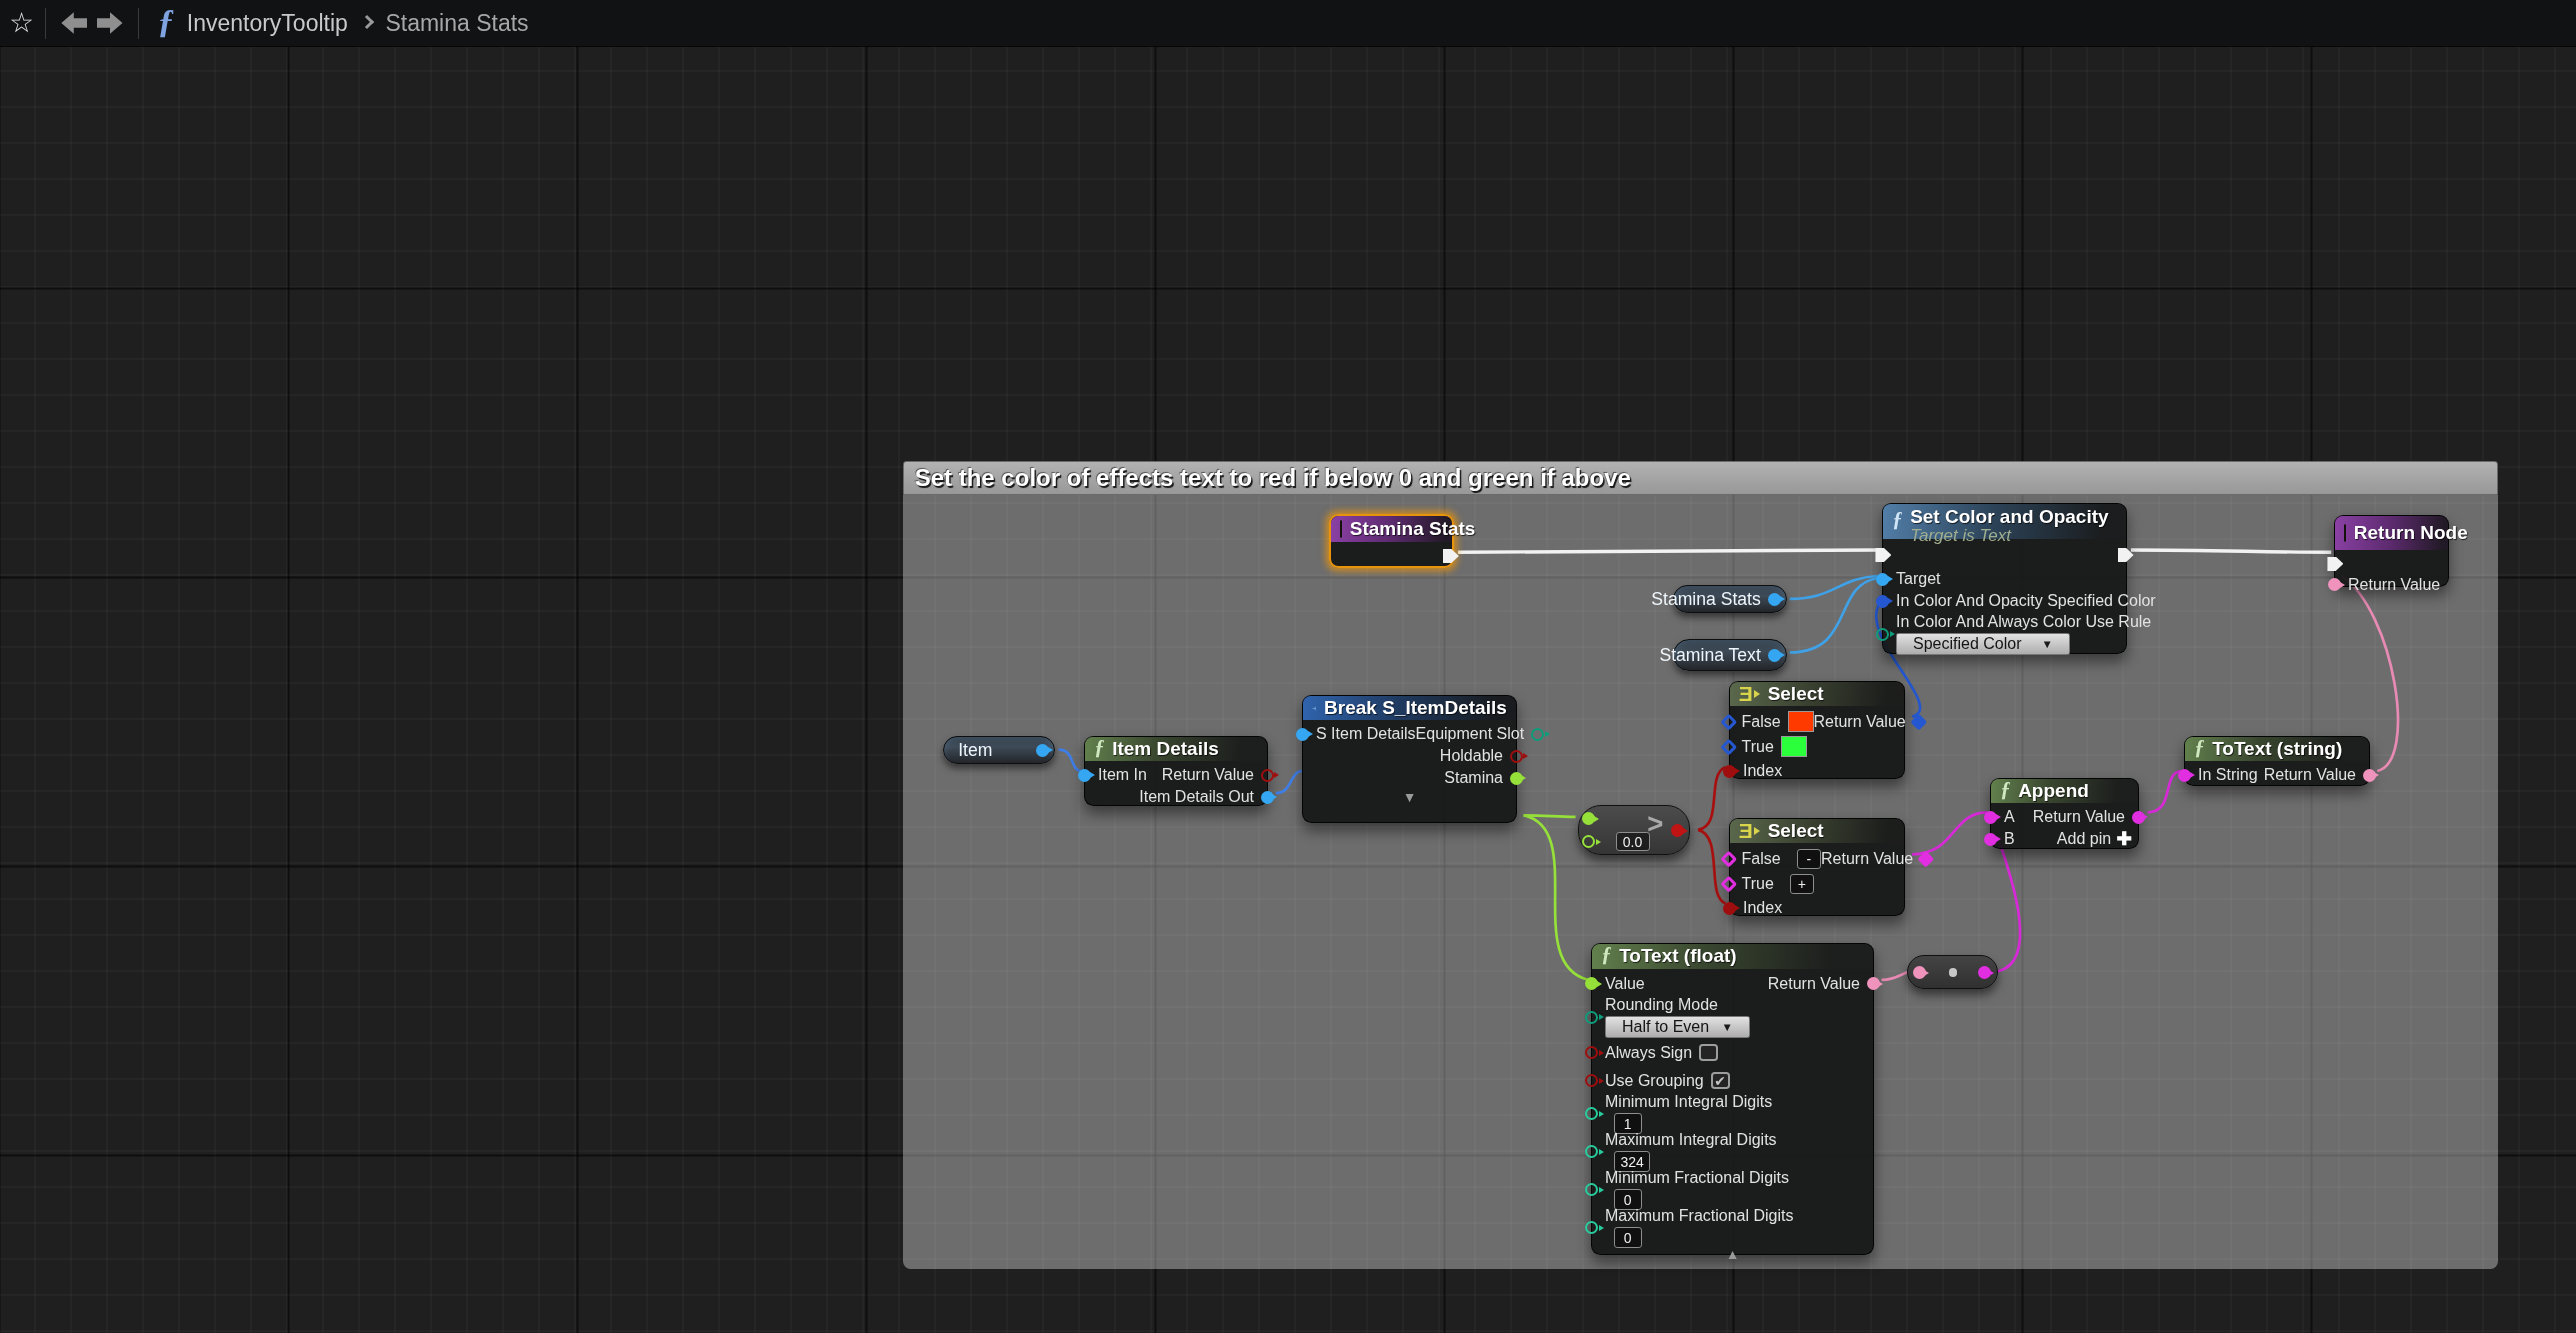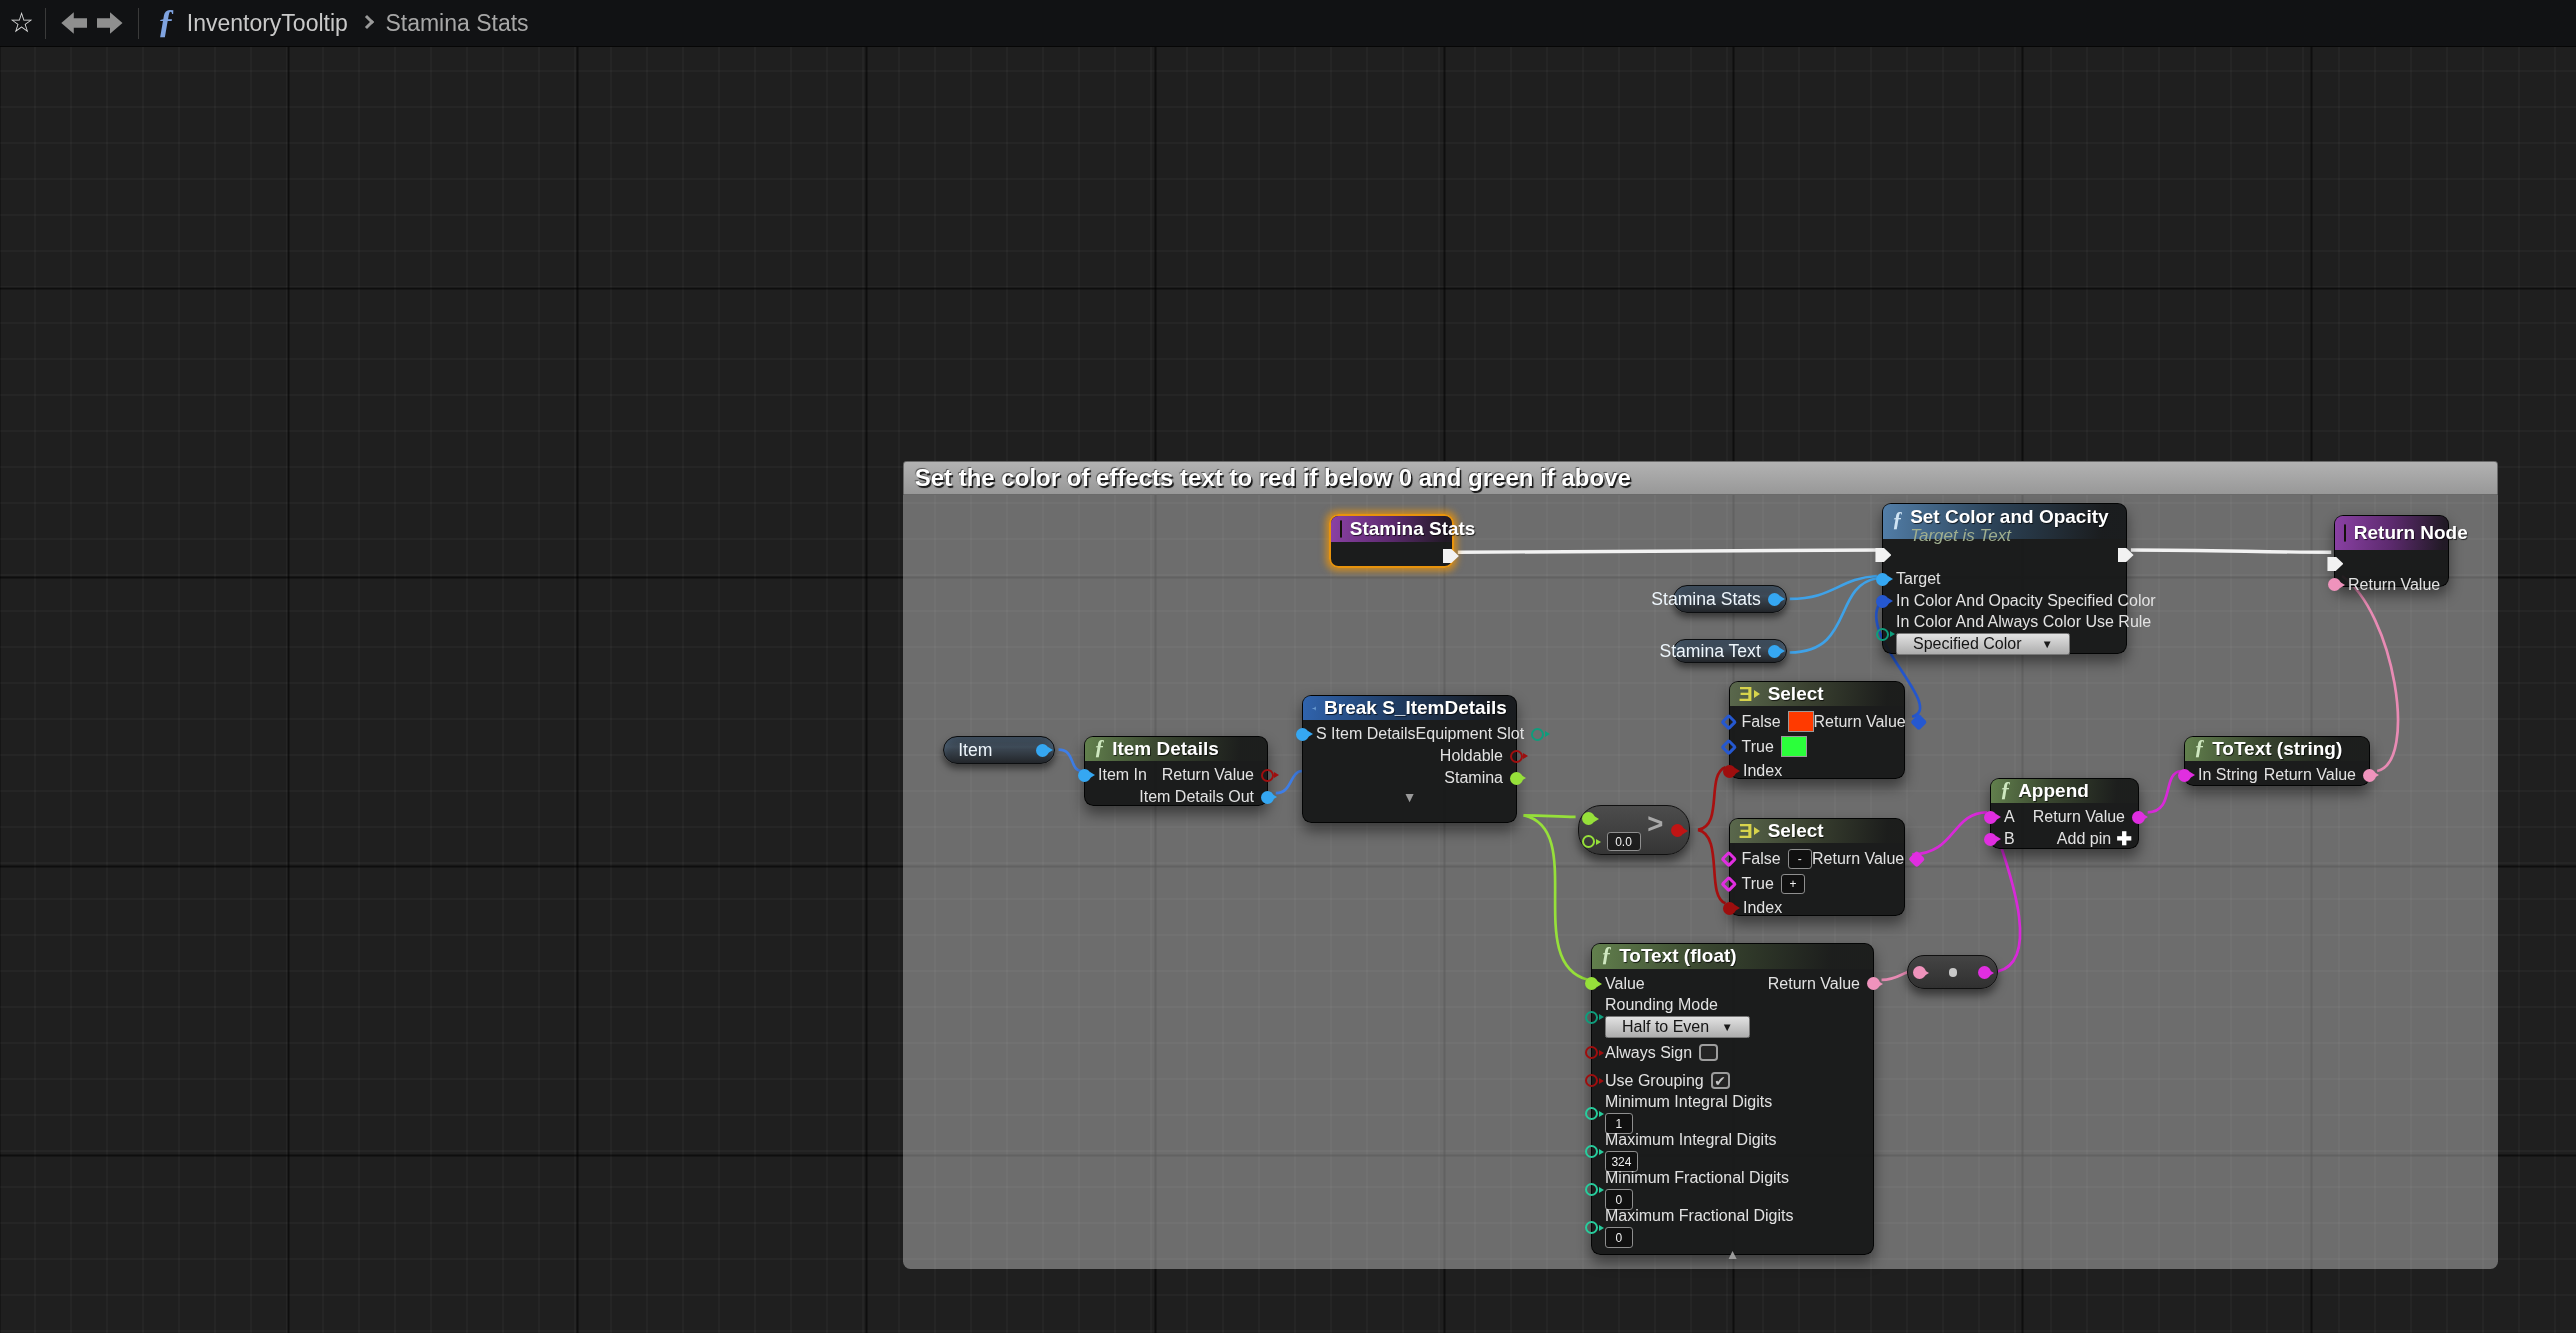--- a/index.html
+++ b/index.html
@@ -87,22 +87,22 @@
   .c-structblue { color:#2558d0; }
   .c-boolred  { color:#9e0e0e; }
   .c-boolbright { color:#c01414; }
   .c-float    { color:#96e03a; }
   .c-int      { color:#27cc9c; }
   .c-enum     { color:#0e9d7c; }
   .c-string   { color:#e02ee0; }
   .c-text     { color:#ef93bc; }
 
   .fld { min-width:27.5px; height:20.7px; border:1.5px solid #8f8f8f; border-radius:3.1px;
-    background:rgba(8,8,8,0.55); color:#f0f0f0; font-size:12px; display:flex; align-items:center;
-    justify-content:center; padding:0 5.4px; }
+    background:rgba(8,8,8,0.55); color:#f0f0f0; font-size:14px; display:flex; align-items:center;
+    justify-content:center; padding:0 5.4px;margin-left:9px; }
   .swatch { width:26px; height:21.4px; border:1.5px solid #9a9a9a; }
   .sw-false { background:#ff3a00; }
   .sw-true  { background:#2bff3b; }
   .dd { height:22px; background:linear-gradient(180deg,#e2e2e2,#adadad); border:0.8px solid #777;
     border-radius:2.3px; color:#141414; font-size:16px; display:flex; align-items:center;
     padding:0 16px; gap:9.2px; }
   .dd .ddtxt { white-space:nowrap; }
   .dd .ddarr { margin-left:auto; font-size:11.5px; color:#1a1a1a; }
   .cb { width:19px; height:17.6px; border:2.3px solid #9d9d9d; border-radius:3.8px; background:#242424;
     display:flex; align-items:center; justify-content:center; font-size:13.8px; color:#c4c4c4; }
@@ -243,21 +243,21 @@
           <span class="plbl">Return Value</span>
         </span>
       </div>
     </div>
   </div>
 
   <div class="pill" style="left:1673px; top:585px; width:114px; height:28px;">
     <span class="plbl">Stamina Stats</span>
     <span class="pin c-objblue" style="margin-right:-1.5px;"></span>
   </div>
-  <div class="pill" style="left:1673px; top:639px; width:114px; height:24px;">
+  <div class="pill" style="left:1673px; top:639px; width:114px; height:32px;">
     <span class="plbl">Stamina Text</span>
     <span class="pin c-objblue" style="margin-right:-1.5px;"></span>
   </div>
   <div class="pill" style="left:943px; top:736px; width:112px; height:28px;gap:44px;">
     <span class="plbl">Item</span>
     <span class="pin c-objblue" style="margin-right:-1.5px;"></span>
   </div>
 
   <div class="node hdr-green" style="left:1084px; top:736px; width:184px; height:70px;">
     <div class="nhdr">

